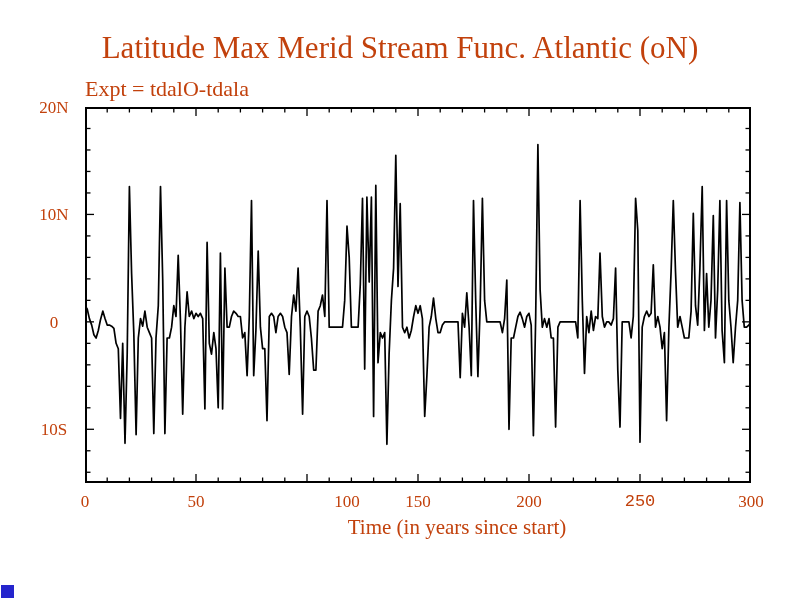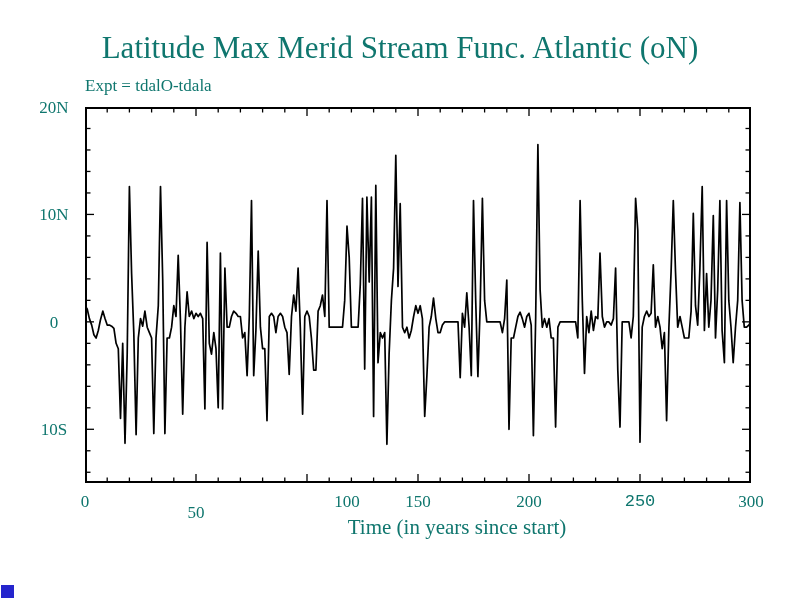--- a/index.html
+++ b/index.html
@@ -1,20 +1,20 @@
 <!DOCTYPE html>
 <html><head>
 <meta charset="utf-8">
 <style>
   html,body{margin:0;padding:0;background:#ffffff;}
   #page{position:relative;width:800px;height:600px;background:#ffffff;overflow:hidden;
-        font-family:"Liberation Serif", serif;color:#0f766e;}
+        font-family:"Liberation Serif", serif;color:#c2410c;}
   #main-title{position:absolute;left:0;top:30px;width:800px;text-align:center;
         font-size:31px;font-weight:400;letter-spacing:0px;white-space:nowrap;}
-  .sub-label{position:absolute;font-size:17px;white-space:nowrap;}
+  .sub-label{position:absolute;font-size:22px;white-space:nowrap;}
   #expt-label{left:85px;top:76px;}
   #model-label{left:420px;top:80px;transform:translateX(-50%);}
   #months-label{right:49px;top:77px;}
   #plot-svg{position:absolute;left:85px;top:107px;}
   .y-tick-label{position:absolute;left:30px;width:48px;text-align:center;
         font-size:17px;line-height:17px;}
   .x-tick-label{position:absolute;transform:translateX(-50%);font-size:17px;
         line-height:17px;text-align:center;}
   #x-axis-title{position:absolute;left:418px;top:515px;transform:translateX(-50%);
         font-size:21px;white-space:nowrap;margin-left:39px;}
@@ -128,21 +128,21 @@
     </svg>
 
   <div id="y-tick-labels">
       <div class="y-tick-label" style="top: 99px;">20N</div>
       <div class="y-tick-label" style="top: 206.429px;">10N</div>
       <div class="y-tick-label" style="top: 313.857px;">0</div>
       <div class="y-tick-label" style="top: 421.286px;">10S</div>
     </div>
   <div id="x-tick-labels">
       <div class="x-tick-label" style="left: 85px; top: 493px;">0</div>
-      <div class="x-tick-label" style="left: 196px; top: 504px;">50</div>
+      <div class="x-tick-label" style="left: 196px; top: 493px;">50</div>
       <div class="x-tick-label" style="left: 307px; top: 493px; margin-left: 40px;">100</div>
       <div class="x-tick-label" style="left: 418px; top: 493px;">150</div>
       <div class="x-tick-label" style="left: 529px; top: 493px; text-align: center;">200</div>
       <div class="x-tick-label" style="left: 640px; top: 493px; font-family: Liberation Mono, monospace;">250</div>
       <div class="x-tick-label" style="left: 751px; top: 493px;">300</div>
     </div>
 
   <div id="x-axis-title">Time (in years since start)</div>
 
   <div id="logo-square" style="background: rgb(37, 37, 205);"></div>

